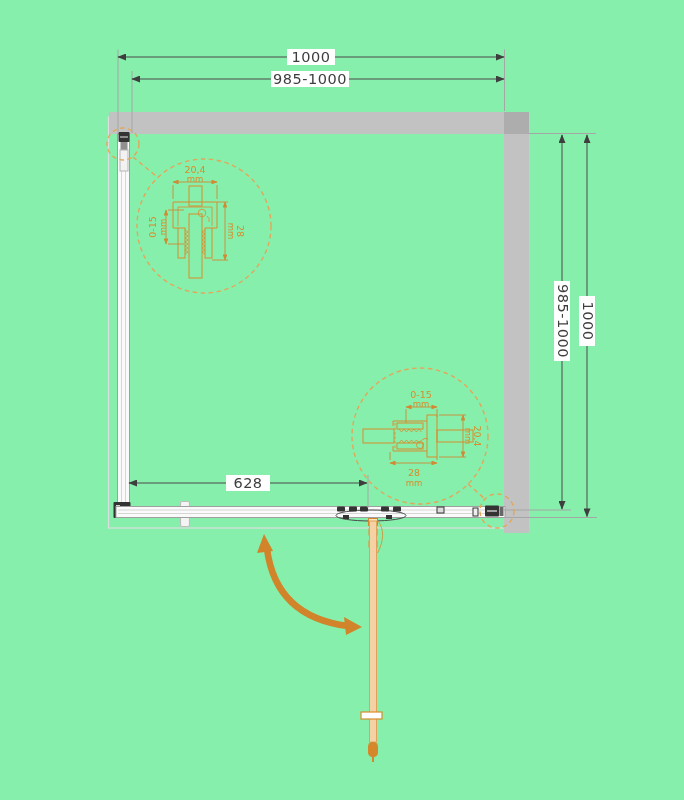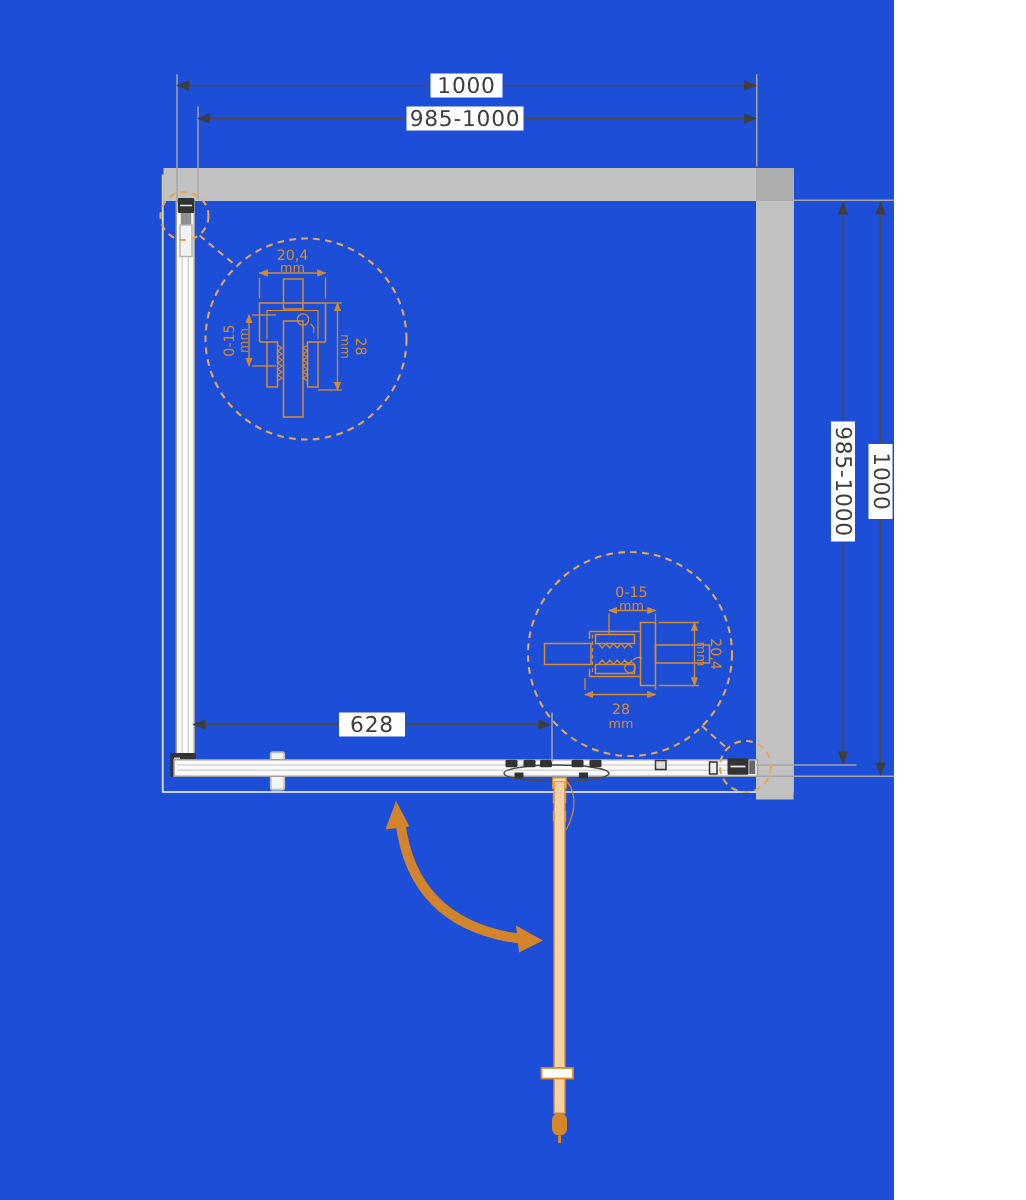--- a/index.html
+++ b/index.html
@@ -1,16 +1,16 @@
 <!DOCTYPE html>
 <html><head>
 <meta charset="utf-8">
 <style>
   html,body{margin:0;padding:0;background:#ffffff;}
-  .stage{position:relative;width:596px;height:800px;background:#1d4ed8;overflow:hidden;}
+  .stage{position:relative;width:684px;height:800px;background:#86efac;overflow:hidden;}
   svg{display:block;}
   .dim-line{stroke:#4A4A4A;stroke-width:1;fill:none;}
   .ext-line{stroke:#A6A6A6;stroke-width:1;fill:none;}
   .dim-text{font-family:"DejaVu Sans","Liberation Sans",sans-serif;font-size:14.5px;fill:#3E3E3E;letter-spacing:.5px;}
   .o-stroke{stroke:#D98C2B;stroke-width:1;fill:none;}
   .o-thin{stroke:#D98C2B;stroke-width:.8;fill:none;}
   .o-dim{stroke:#CF8A33;stroke-width:.9;fill:none;}
   .o-text{font-family:"DejaVu Sans","Liberation Sans",sans-serif;font-size:9.5px;fill:#D98C2B;}
   .o-text-sm{font-family:"DejaVu Sans","Liberation Sans",sans-serif;font-size:8.5px;fill:#D98C2B;}
   .dashed-circle{stroke:#E2A75B;stroke-width:1.4;stroke-dasharray:4.5 3.5;fill:none;}

